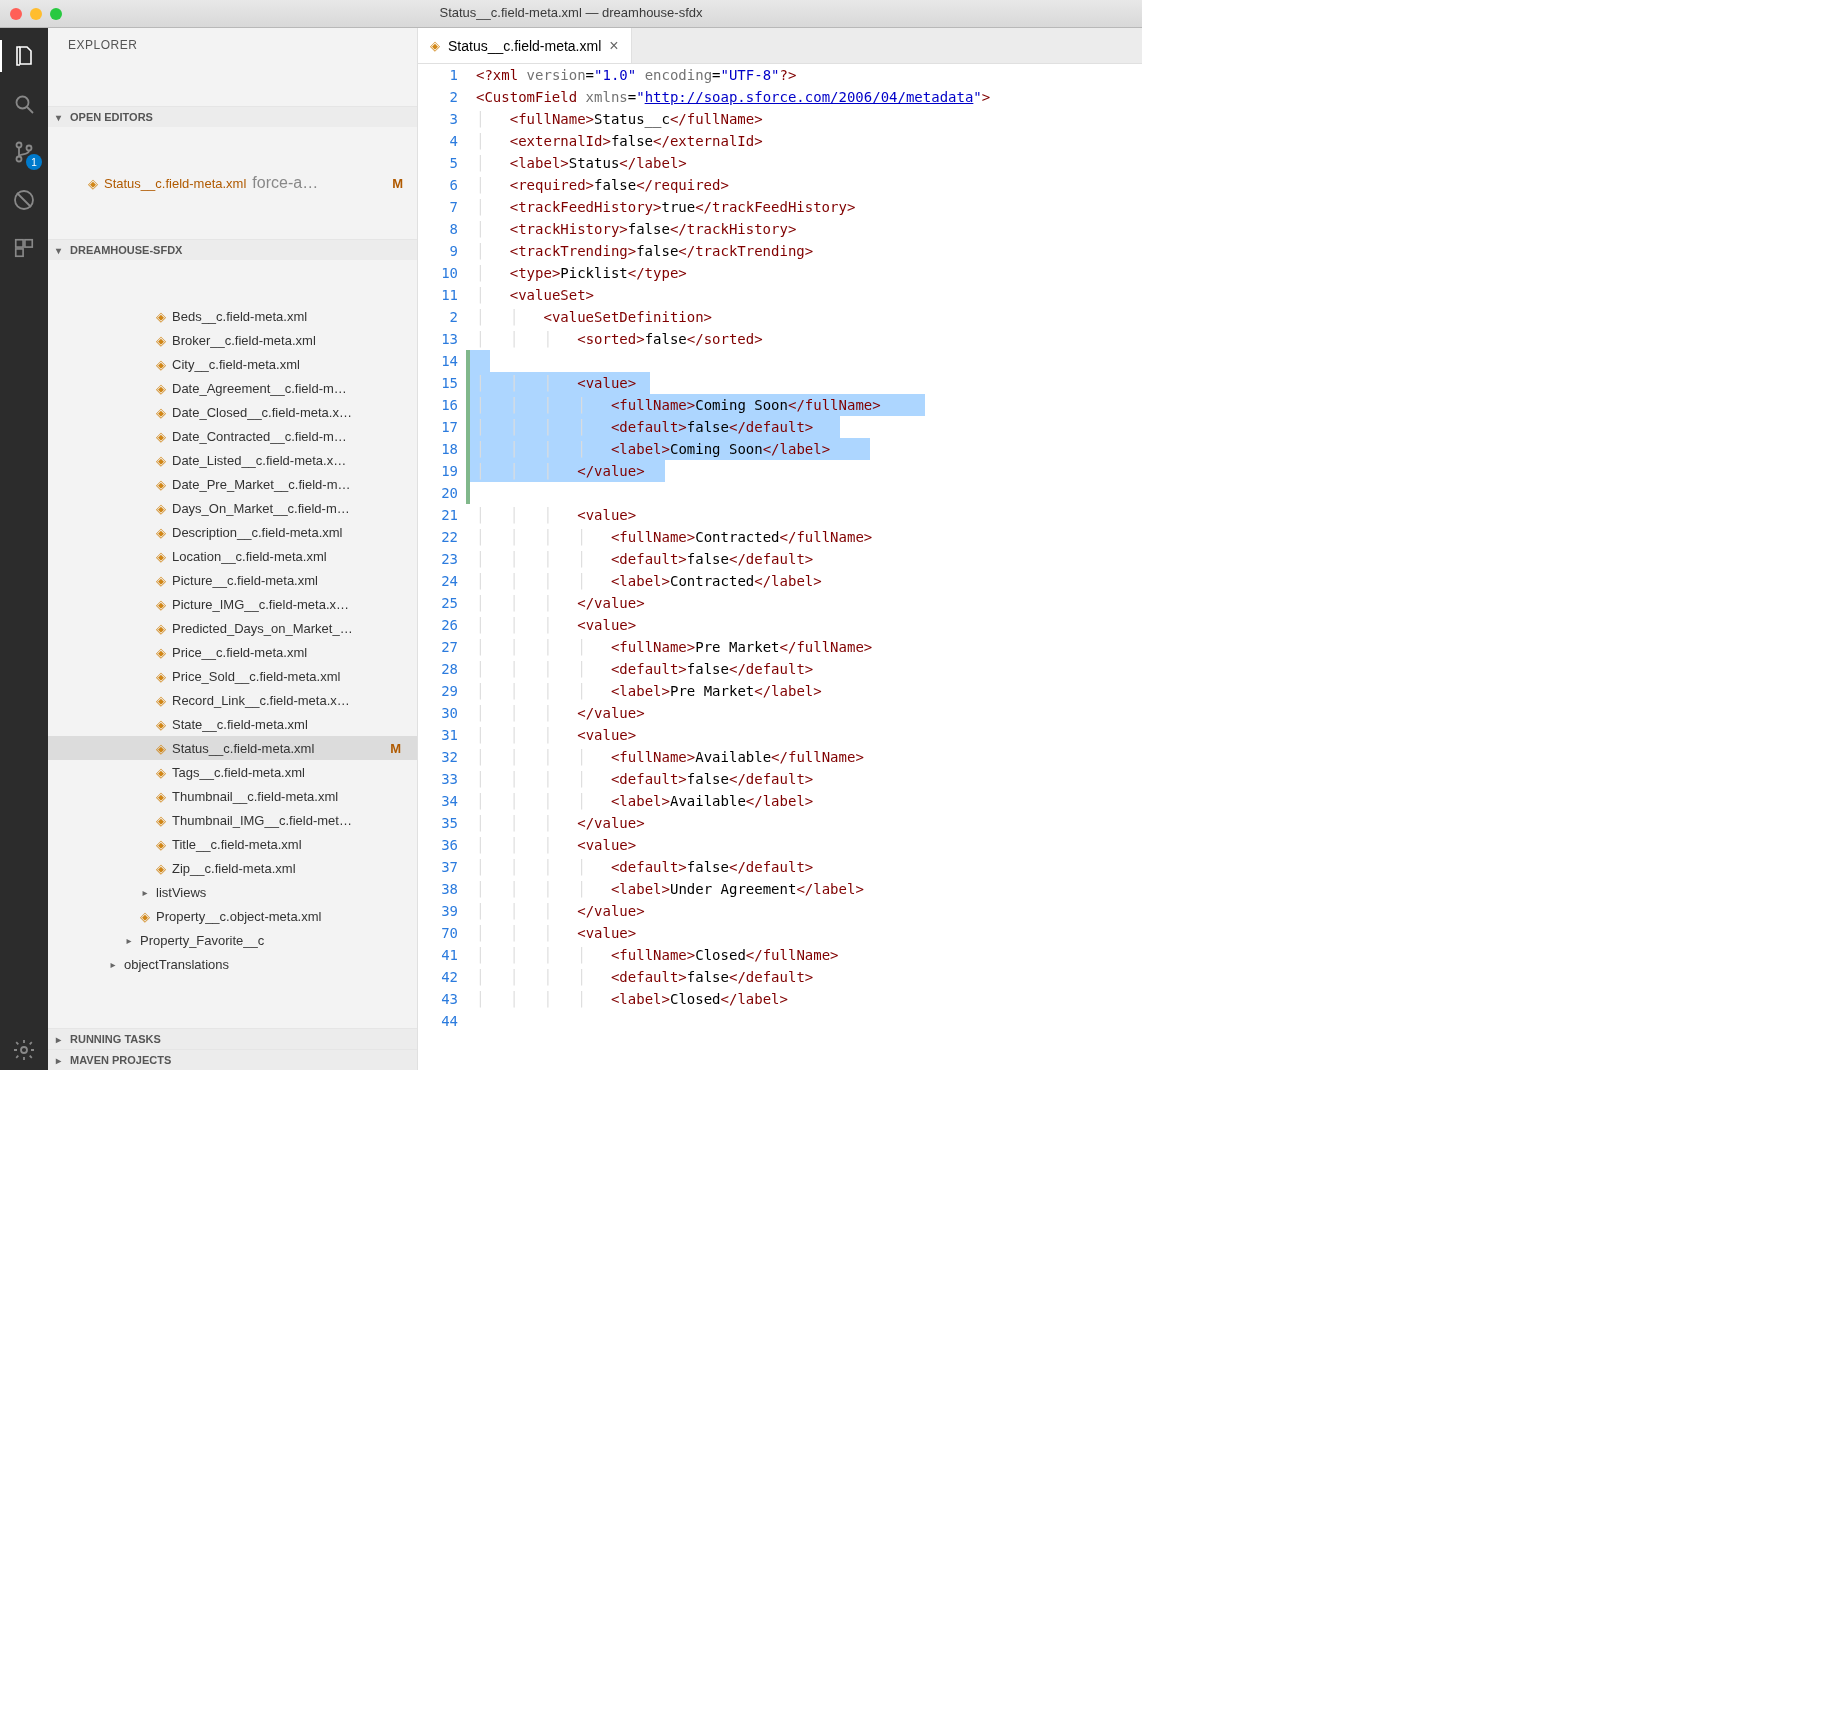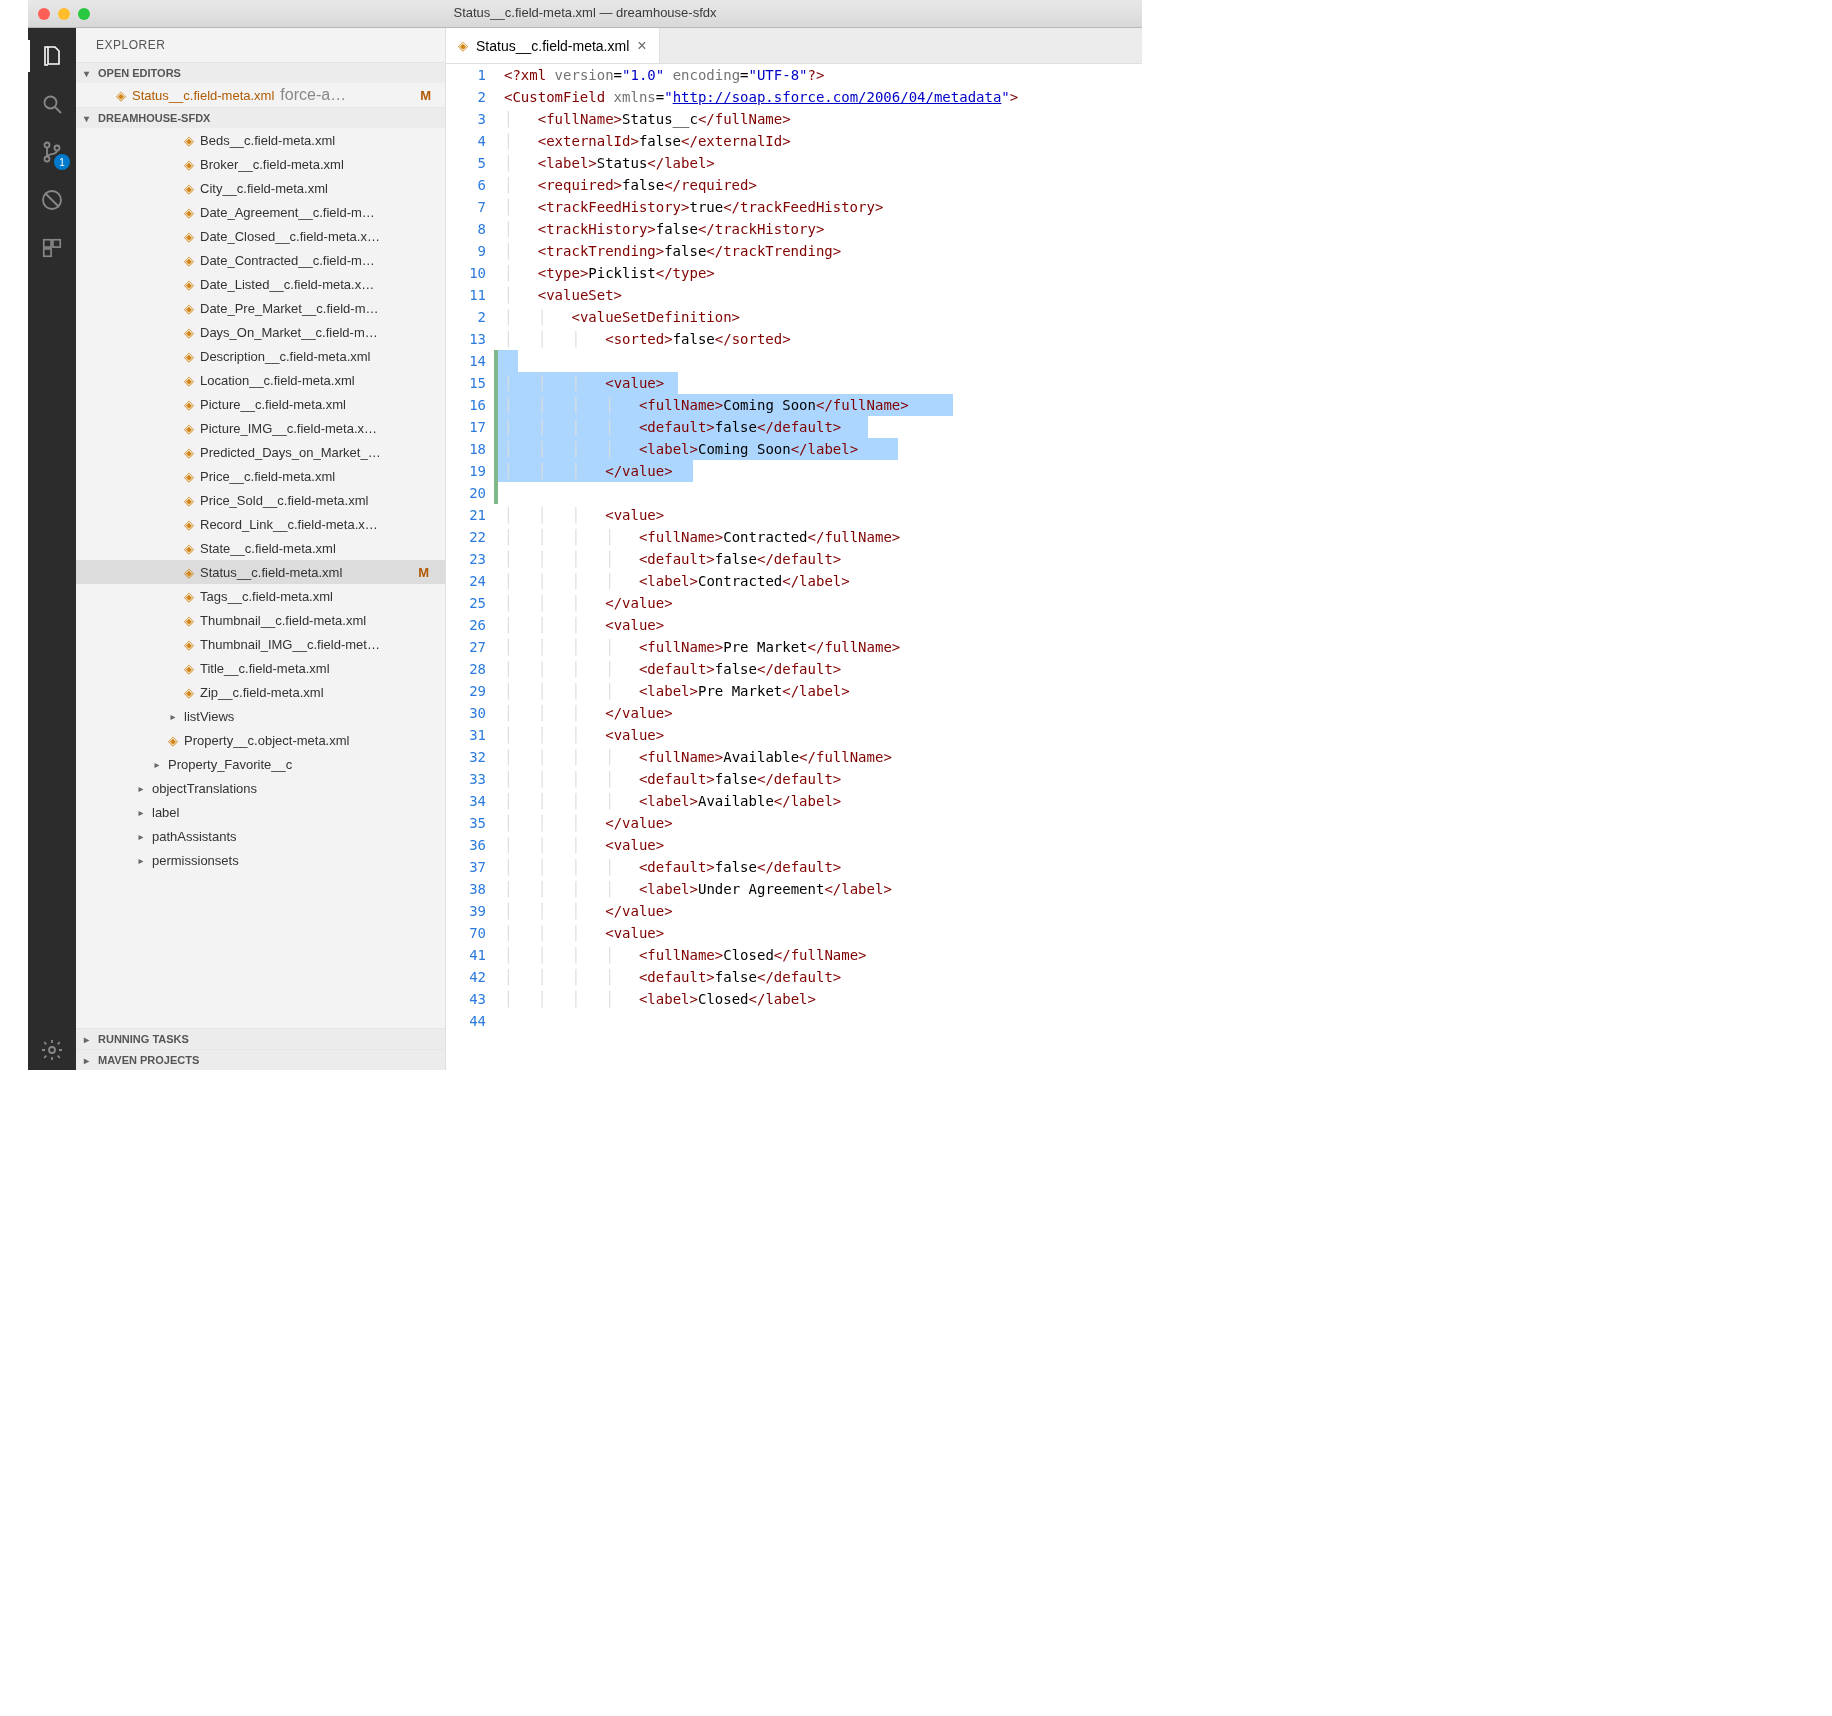--- a/index.html
+++ b/index.html
@@ -4,21 +4,21 @@
 <style>
 * { margin: 0; padding: 0; box-sizing: border-box; }
 body {
   font-family: -apple-system, BlinkMacSystemFont, "Segoe UI", sans-serif;
   font-size: 13px;
   background: #fff;
   overflow: hidden;
   width: 1142px;
   height: 1070px;
 }
-.window { display: flex; flex-direction: column; height: 100%; padding-left: 28px; }
+.window { display: flex; flex-direction: column; height: 100%; }
 .titlebar {
   height: 28px;
   background: linear-gradient(#e8e8e8, #d8d8d8);
   border-bottom: 1px solid #b8b8b8;
   display: flex;
   align-items: center;
   position: relative;
 }
 .traffic-lights { display: flex; gap: 8px; margin-left: 10px; }
 .traffic-light { width: 12px; height: 12px; border-radius: 50%; }
@@ -51,20 +51,21 @@
   border-radius: 10px; min-width: 16px; height: 16px;
   display: flex; align-items: center; justify-content: center; padding: 0 3px;
 }
 .activity-spacer { flex: 1; }
 .sidebar {
   width: 370px;
   background: #f3f3f3;
   border-right: 1px solid #e0e0e0;
   display: flex; flex-direction: column;
   overflow: hidden;
+  gap: 44px;
 }
 .sidebar-title {
   padding: 10px 20px;
   font-size: 12px;
   letter-spacing: 0.5px;
   color: #555;
   text-transform: uppercase;
 }
 .section-header {
   padding: 4px 8px;

